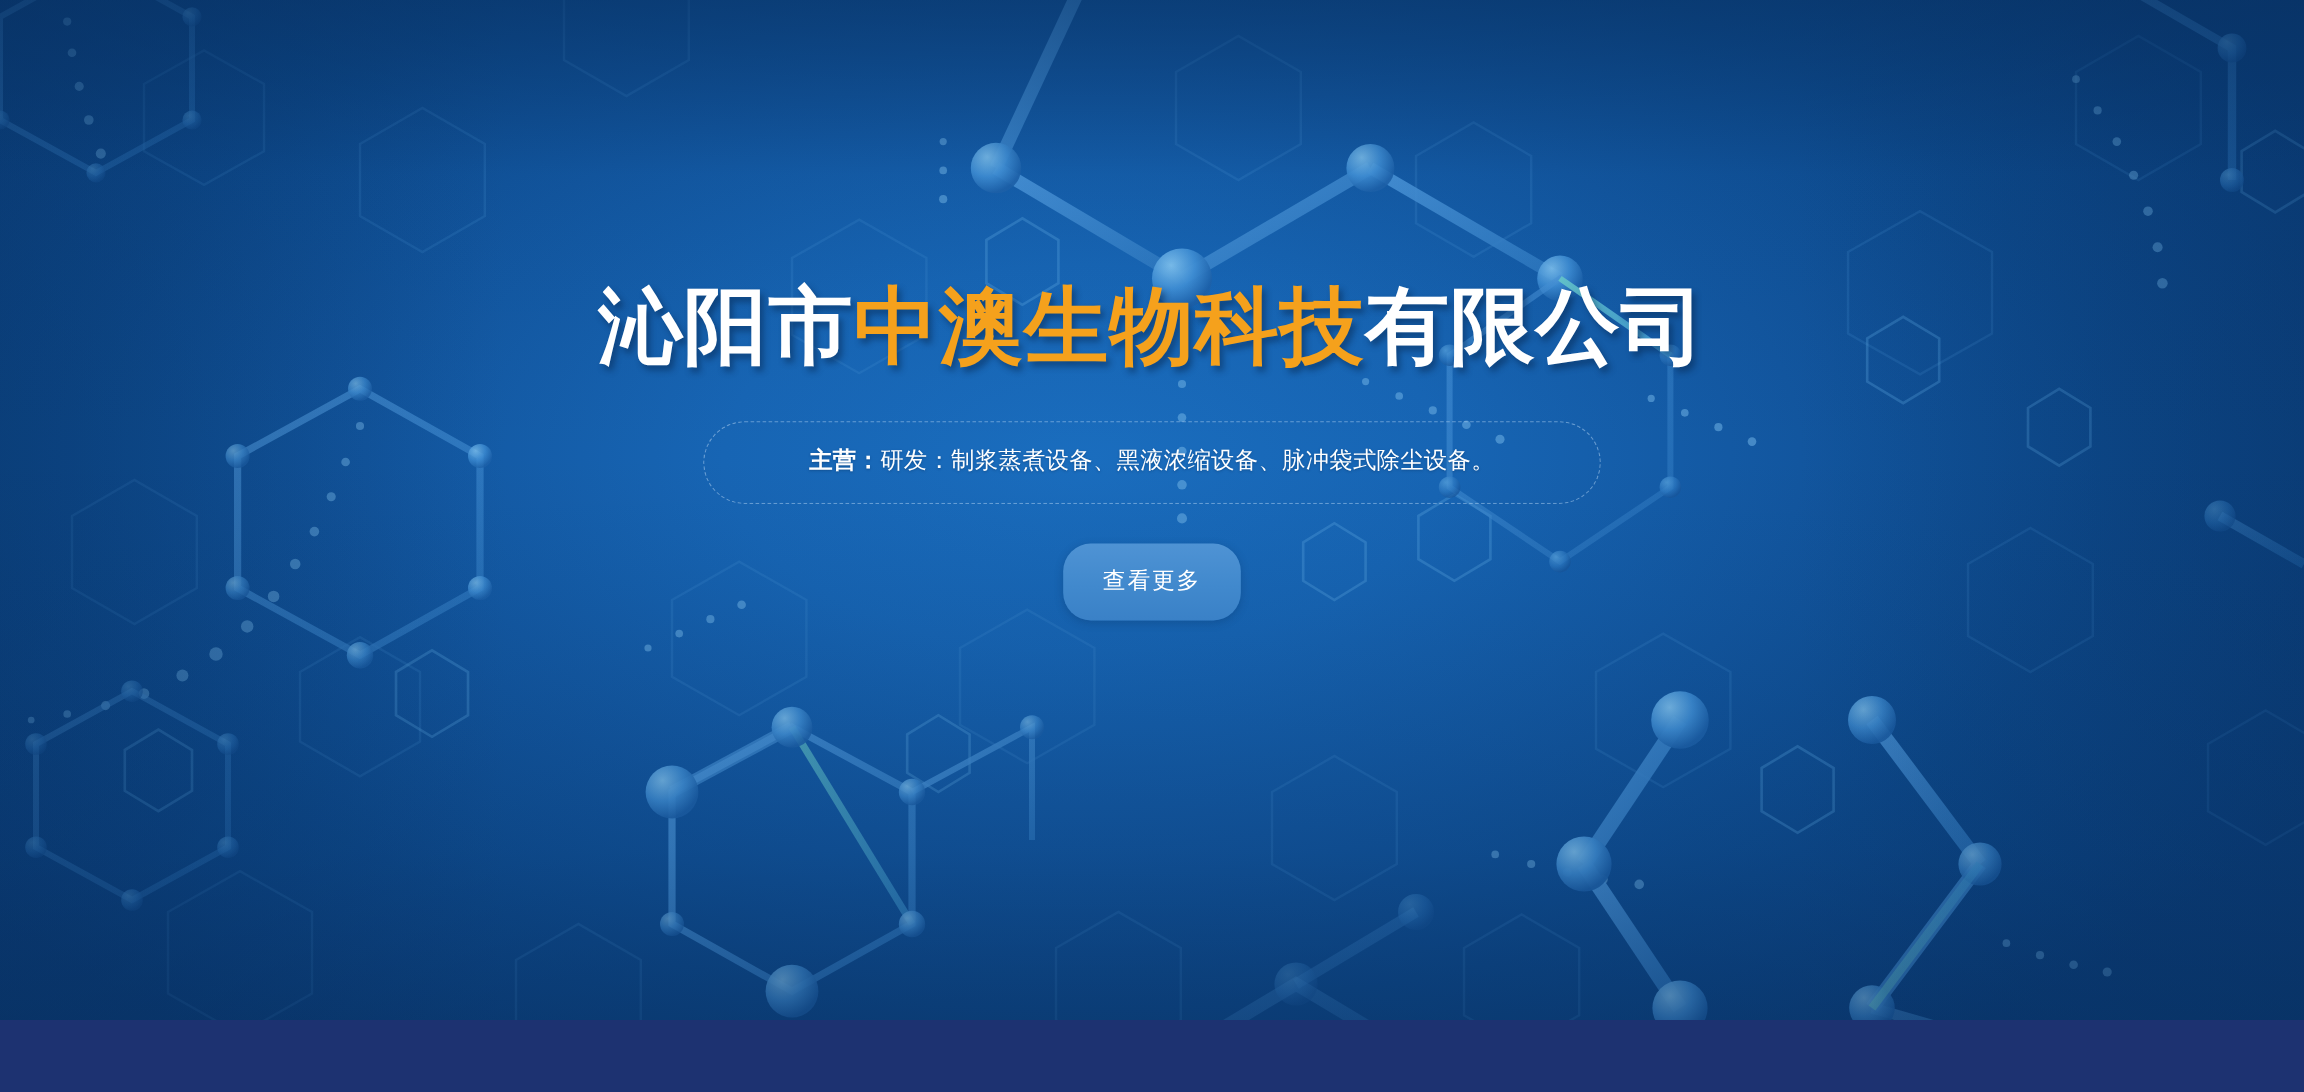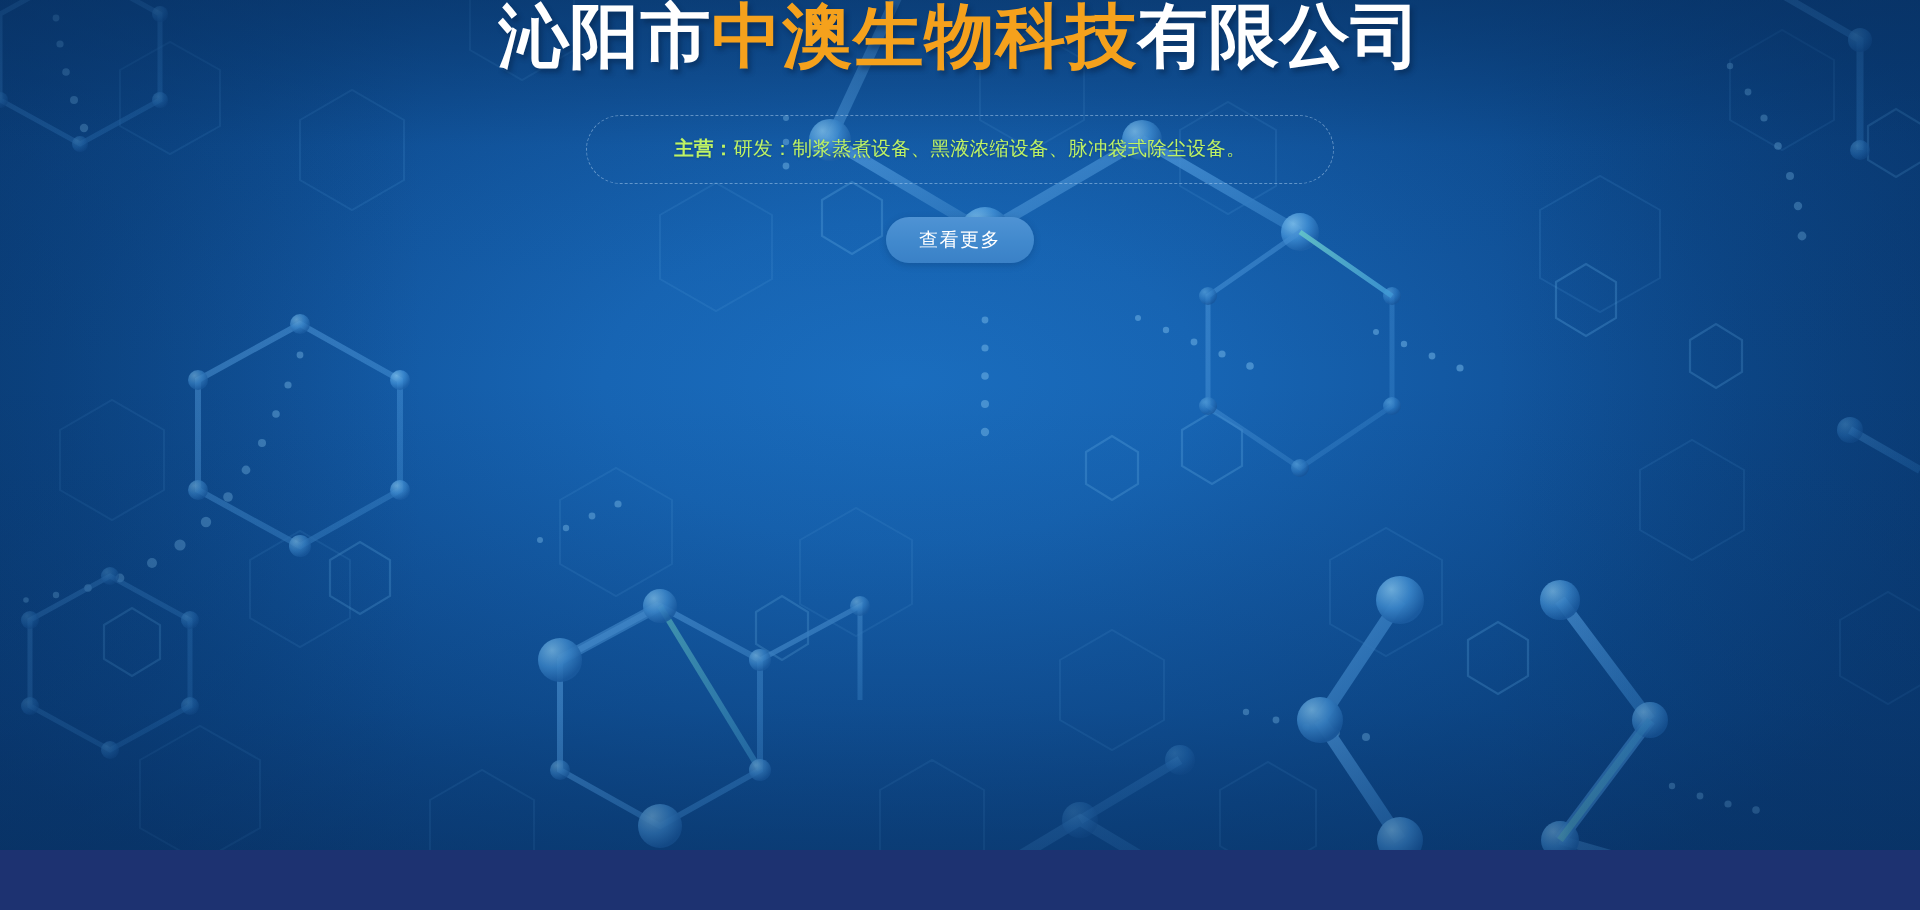--- a/index.html
+++ b/index.html
@@ -30,55 +30,55 @@
   .footer-strip{
     position:absolute;left:0;right:0;bottom:0;height:60px;
     background:#1d3271;
   }
 
   
   .content{
     position:absolute;left:0;right:0;top:0;height:850px;
     display:flex;flex-direction:column;align-items:center;
     justify-content:flex-start;
-    box-sizing:border-box;
+    padding-top:236px;box-sizing:border-box;
   }
   .title{
     font-size:70px;line-height:1.04;font-weight:bold;
     letter-spacing:1px;white-space:nowrap;
     color:#ffffff;
     text-shadow:3px 4px 5px rgba(4,32,66,0.45);
     margin:0;
   }
   .title .accent{color:#f5a11c;}
 
   .tagline-box{
     margin-top:42px;
     width:748px;box-sizing:border-box;
     border:1px dashed rgba(185,215,245,0.48);
     border-radius:48px;
     padding:17px 40px 19px;
     text-align:center;
   }
   .tagline-line{
-    color:#bef264;font-size:19.5px;line-height:31px;
+    color:#ffffff;font-size:19.5px;line-height:31px;
     letter-spacing:0.2px;white-space:nowrap;
     text-shadow:0 1px 2px rgba(5,35,72,0.35);
   }
   .tagline-line .lead{font-weight:bold;}
 
   .cta{
     margin-top:33px;
     display:inline-block;
-    width:148px;height:46px;line-height:46px;
+    width:148px;height:64px;line-height:46px;
     border:none;outline:none;cursor:pointer;
     border-radius:23px;
     background:linear-gradient(to bottom,#4f93d4 0%,#4189cd 55%,#3a81c7 100%);
     color:#ffffff;font-size:19px;letter-spacing:1.5px;
-    font-family:Liberation Serif, serif;
+    font-family:Liberation Mono, monospace;
     box-shadow:0 2px 7px rgba(6,38,78,0.25);
     text-align:center;padding:0;
   }
 </style>
 </head>
 <body>
 
 <div id="banner">
 
   <div class="bg-base"></div>

